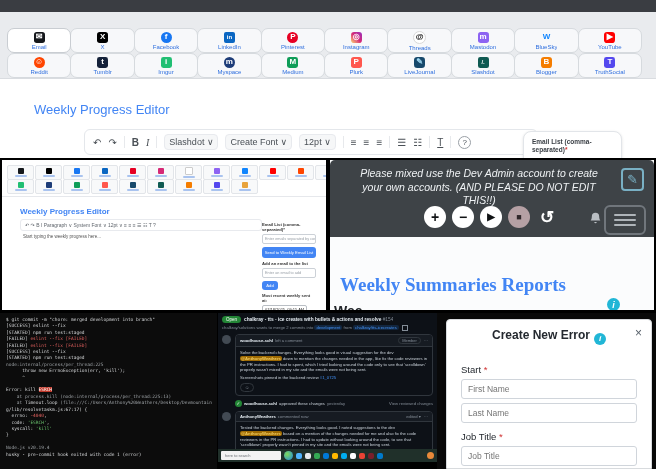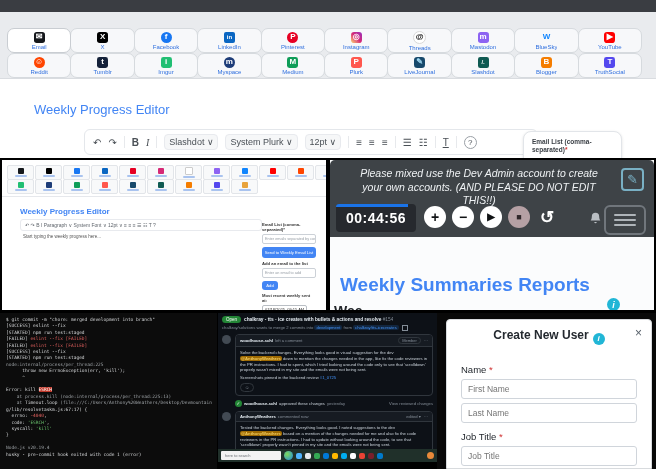--- a/index.html
+++ b/index.html
@@ -69,21 +69,21 @@
   #timer-controls{position:absolute;left:94px;top:46px;display:flex;align-items:center;gap:6px;}
   .cbtn{width:22px;height:22px;border-radius:50%;background:#fff;color:#101214;display:flex;align-items:center;
         justify-content:center;font-weight:800;font-size:14px;line-height:1;}
   .cbtn.play{font-size:10px;}
   .cbtn.stop{background:#b5a0a4;color:#2f2629;font-size:9px;}
   .cbtn.reset{background:transparent;color:#fff;font-size:17px;}
   #bell-icon{position:absolute;right:52px;top:51px;}
   #menu-button{position:absolute;right:8px;top:45px;width:38px;height:26px;border:2px solid #70767c;border-radius:6px;
                display:flex;flex-direction:column;align-items:center;justify-content:center;gap:3px;}
   #menu-button span{width:22px;height:2px;background:#aeb4b9;border-radius:1px;}
-  #reports-title{position:absolute;left:10px;top:114px;font-size:19px;font-weight:bold;color:#4285f4;}
+  #reports-title{position:absolute;left:10px;top:114px;font-size:19px;font-weight:bold;color:#4285f4;font-family:Liberation Serif, serif;}
   .info{border-radius:50%;background:#21b6d6;color:#fff;font-weight:bold;font-style:italic;
         display:inline-flex;align-items:center;justify-content:center;}
   #reports-info{position:absolute;left:277px;top:138px;width:13px;height:13px;font-size:9px;}
   #reports-partial{position:absolute;left:4px;top:143px;font-size:14px;font-weight:bold;color:#23272b;}
 
   
   #terminal-panel{left:0;top:313px;width:217px;height:156px;background:#0c0c0c;padding:4px 0 0 6px;box-sizing:border-box;}
   .tl{font-family:"DejaVu Sans Mono",monospace;font-size:4.5px;line-height:6.4px;white-space:pre;color:#d6d8da;}
   .tl .w{color:#d6d8da;}
   .tl .dim{color:#9da2a6;}
@@ -235,21 +235,21 @@
       </div>
     <div id="editor-heading">Weekly Progress Editor</div>
     <div id="editor-toolbar">
         <span class="tb-btn">↶</span>
         <span class="tb-btn">↷</span>
         <span class="tb-sep"></span>
         <span class="tb-btn" style="font-weight: bold;">B</span>
         <span class="tb-btn" style="font-style: italic; font-family: &quot;Liberation Serif&quot;, serif;">I</span>
         <span class="tb-sep"></span>
         <span class="tb-sel">Slashdot ∨</span>
-        <span class="tb-sel">System Plurk ∨</span>
+        <span class="tb-sel">Create Font ∨</span>
         <span class="tb-sel">12pt ∨</span>
         <span class="tb-sep"></span>
         <span class="tb-btn">≡</span>
         <span class="tb-btn">≡</span>
         <span class="tb-btn">≡</span>
         <span class="tb-sep"></span>
         <span class="tb-btn">☰</span>
         <span class="tb-btn">☷</span>
         <span class="tb-sep"></span>
         <span class="tb-btn" style="text-decoration: underline;">T</span>
@@ -361,24 +361,20 @@
       <div class="ms-btn small">Add</div>
       <div class="ms-label">Most recent weekly sent at:</div>
       <div class="ms-value">07/18/2025, 09:15 AM</div>
     </div>
   </div>
 
   <div class="panel" id="admin-panel">
     <div id="admin-header"></div>
     <div id="admin-notice">Please mixed use the Dev Admin account to create your own accounts. (AND PLEASE DO NOT EDIT THIS!!)</div>
     <div id="edit-icon">✎</div>
-    <div id="timer-box">
-      <div id="timer-bar"></div>
-      <div id="timer-text">00:44:56</div>
-    </div>
     <div id="timer-controls">
       <div class="cbtn">+</div>
       <div class="cbtn">−</div>
       <div class="cbtn play">▶</div>
       <div class="cbtn stop">■</div>
       <div class="cbtn reset">↺</div>
     </div>
     <div id="bell-icon">
       <svg width="13" height="13" viewBox="0 0 16 16">
           <path d="M8 1a4.5 4.5 0 0 0-4.5 4.5c0 3-1 4.2-1.5 5h12c-.5-.8-1.5-2-1.5-5A4.5 4.5 0 0 0 8 1zm-1.5 11.2a1.5 1.5 0 0 0 3 0z" fill="#b9bec3"></path>
@@ -498,23 +494,23 @@
           <span class="dot" style="background: rgb(234, 67, 53);"></span>
           <span class="dot" style="background: rgb(122, 31, 43);"></span>
           <span class="dot" style="background: rgb(0, 122, 204);"></span>
         </span>
       <div id="tb-right" style="background: rgb(232, 137, 58);"></div>
     </div>
   </div>
 
   <div class="panel" id="modal-panel">
     <div id="modal">
-      <div id="modal-title-row"><span>Create New User</span><span class="info" id="modal-info">i</span></div>
+      <div id="modal-title-row"><span>Create New Error</span><span class="info" id="modal-info">i</span></div>
       <div id="modal-close">×</div>
-      <div class="m-label" id="name-label"><span>Name </span><span class="req">*</span></div>
+      <div class="m-label" id="name-label"><span>Start </span><span class="req">*</span></div>
       <input class="m-input" id="first-input" placeholder="First Name" style="">
       <input class="m-input" id="last-input" placeholder="Last Name" style="">
       <div class="m-label" id="job-label"><span>Job Title </span><span class="req">*</span></div>
       <input class="m-input" id="job-input" placeholder="Job Title" style="">
     </div>
   </div>
 
 </div>
 
 </body></html>

